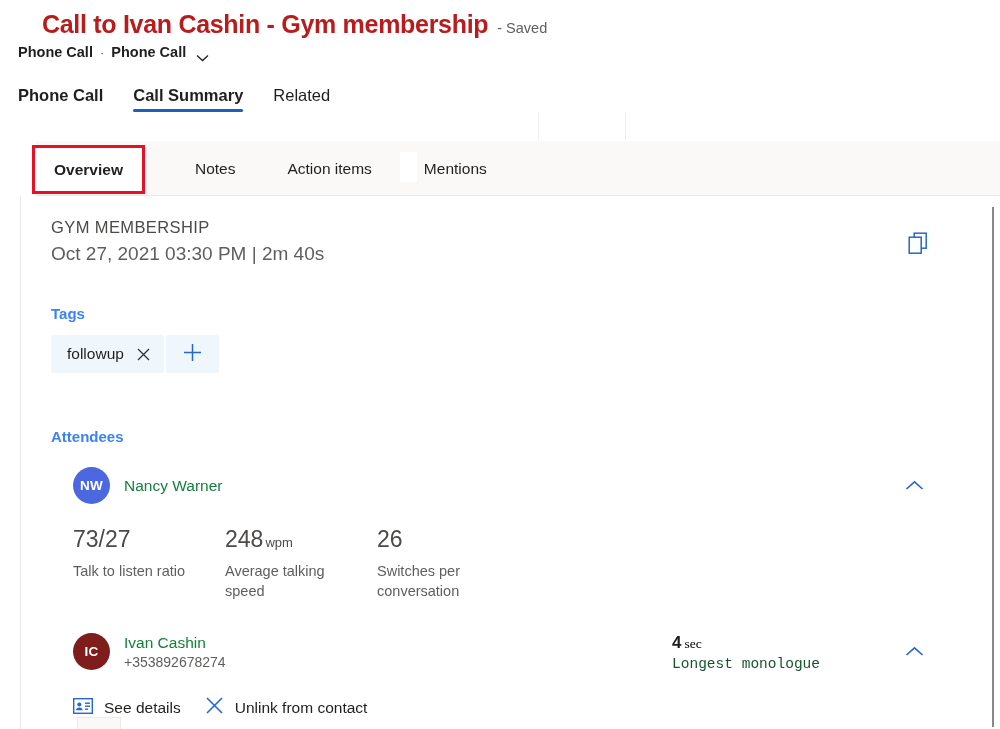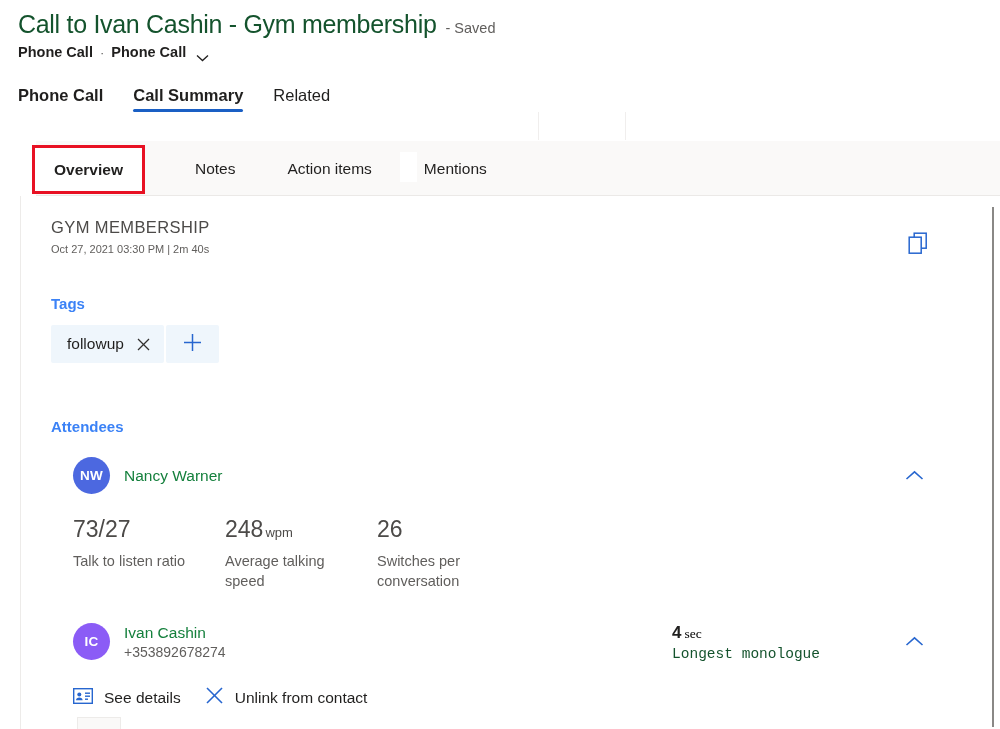--- a/index.html
+++ b/index.html
@@ -9,22 +9,22 @@
     font-family: "Liberation Sans", sans-serif;
     color: #201f1e;
     overflow: hidden;
   }
   #app { position: relative; width: 1000px; height: 729px; background:#fff; }
 
   
   .header { position: absolute; left: 18px; top: 8px; }
   .title-row { display: flex; align-items: baseline; }
   .rec-title {
-    font-size: 25px; font-weight: normal; letter-spacing: -0.3px;
-    color: #14532d; line-height: 32px;
+    font-size: 25px; font-weight: bold; letter-spacing: -0.3px;
+    color: #b91c1c; line-height: 32px; margin-left: 24px;
   }
   .saved-state {
     font-size: 14.5px; color: #605e5c; margin-left: 9px; font-weight: normal;
   }
   .subtitle-row {
     display: flex; align-items: center; margin-top: 4px; gap: 7px;
   }
   .subtitle-text { font-size: 14.5px; font-weight: bold; color: #201f1e; }
   .subtitle-dot { font-size: 13px; color: #605e5c; }
   .chev-sm { width: 13px; height: 8px; margin-left: 3px; }
@@ -88,21 +88,21 @@
     width: 960px; height: 533px;
     background: #ffffff;
     border-left: 1px solid #edebe9;
   }
   .inner { padding: 22px 30px 0 30px; }
 
   .call-name {
     font-size: 16.5px; color: #4c4a48; letter-spacing: .4px;
     text-transform: uppercase;
   }
-  .call-meta { font-size: 11px; color: #605e5c; margin-top: 6px; }
+  .call-meta { font-size: 19px; color: #605e5c; margin-top: 6px; }
 
   .copy-btn {
     position: absolute; right: 45px; top: 34px;
     width: 32px; height: 32px; cursor: pointer;
     display: flex; align-items: center; justify-content: center;
   }
 
   .section-title {
     font-size: 15px; font-weight: bold; color: #3b82f6;
   }
@@ -286,21 +286,21 @@
             <div class="val"><span>248</span><span class="unit">wpm</span></div>
             <div class="lbl">Average talking speed</div>
           </div>
           <div class="stat">
             <div class="val"><span>26</span><span class="unit"></span></div>
             <div class="lbl">Switches per conversation</div>
           </div>
         </div>
 
         <div class="attendee-row" style="margin-top:32px">
-          <div class="avatar" style="background:#8b5cf6">IC</div>
+          <div class="avatar" style="background:#7f1d1d">IC</div>
           <div class="attendee-names">
             <div class="attendee-name">Ivan Cashin</div>
             <div class="attendee-phone">+353892678274</div>
           </div>
           <div class="right-stat">
             <div class="val"><span>4</span><span class="unit">sec</span></div>
             <div class="lbl">Longest monologue</div>
           </div>
           <div class="chev-btn">
             <svg width="19" height="11" viewBox="0 0 19 11">

